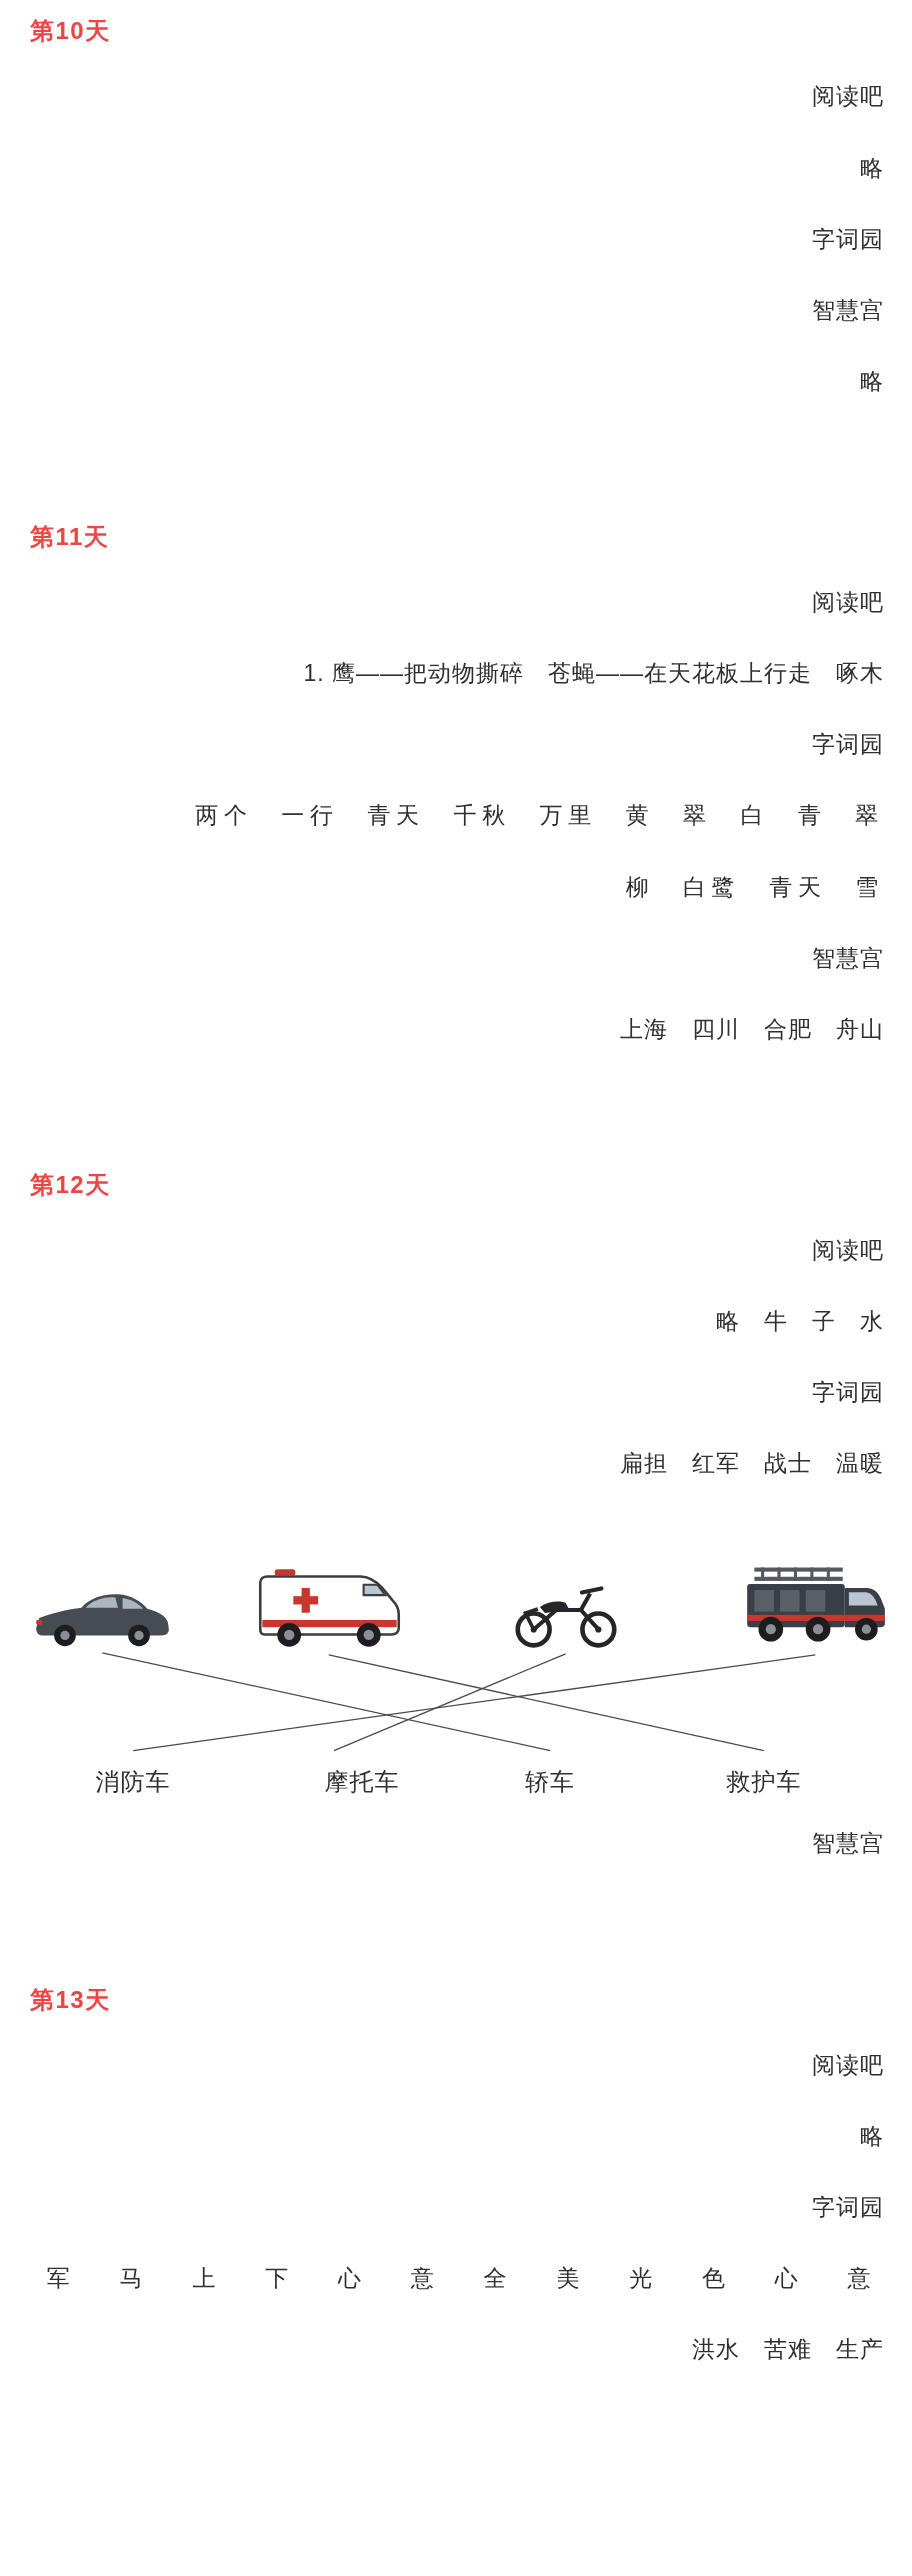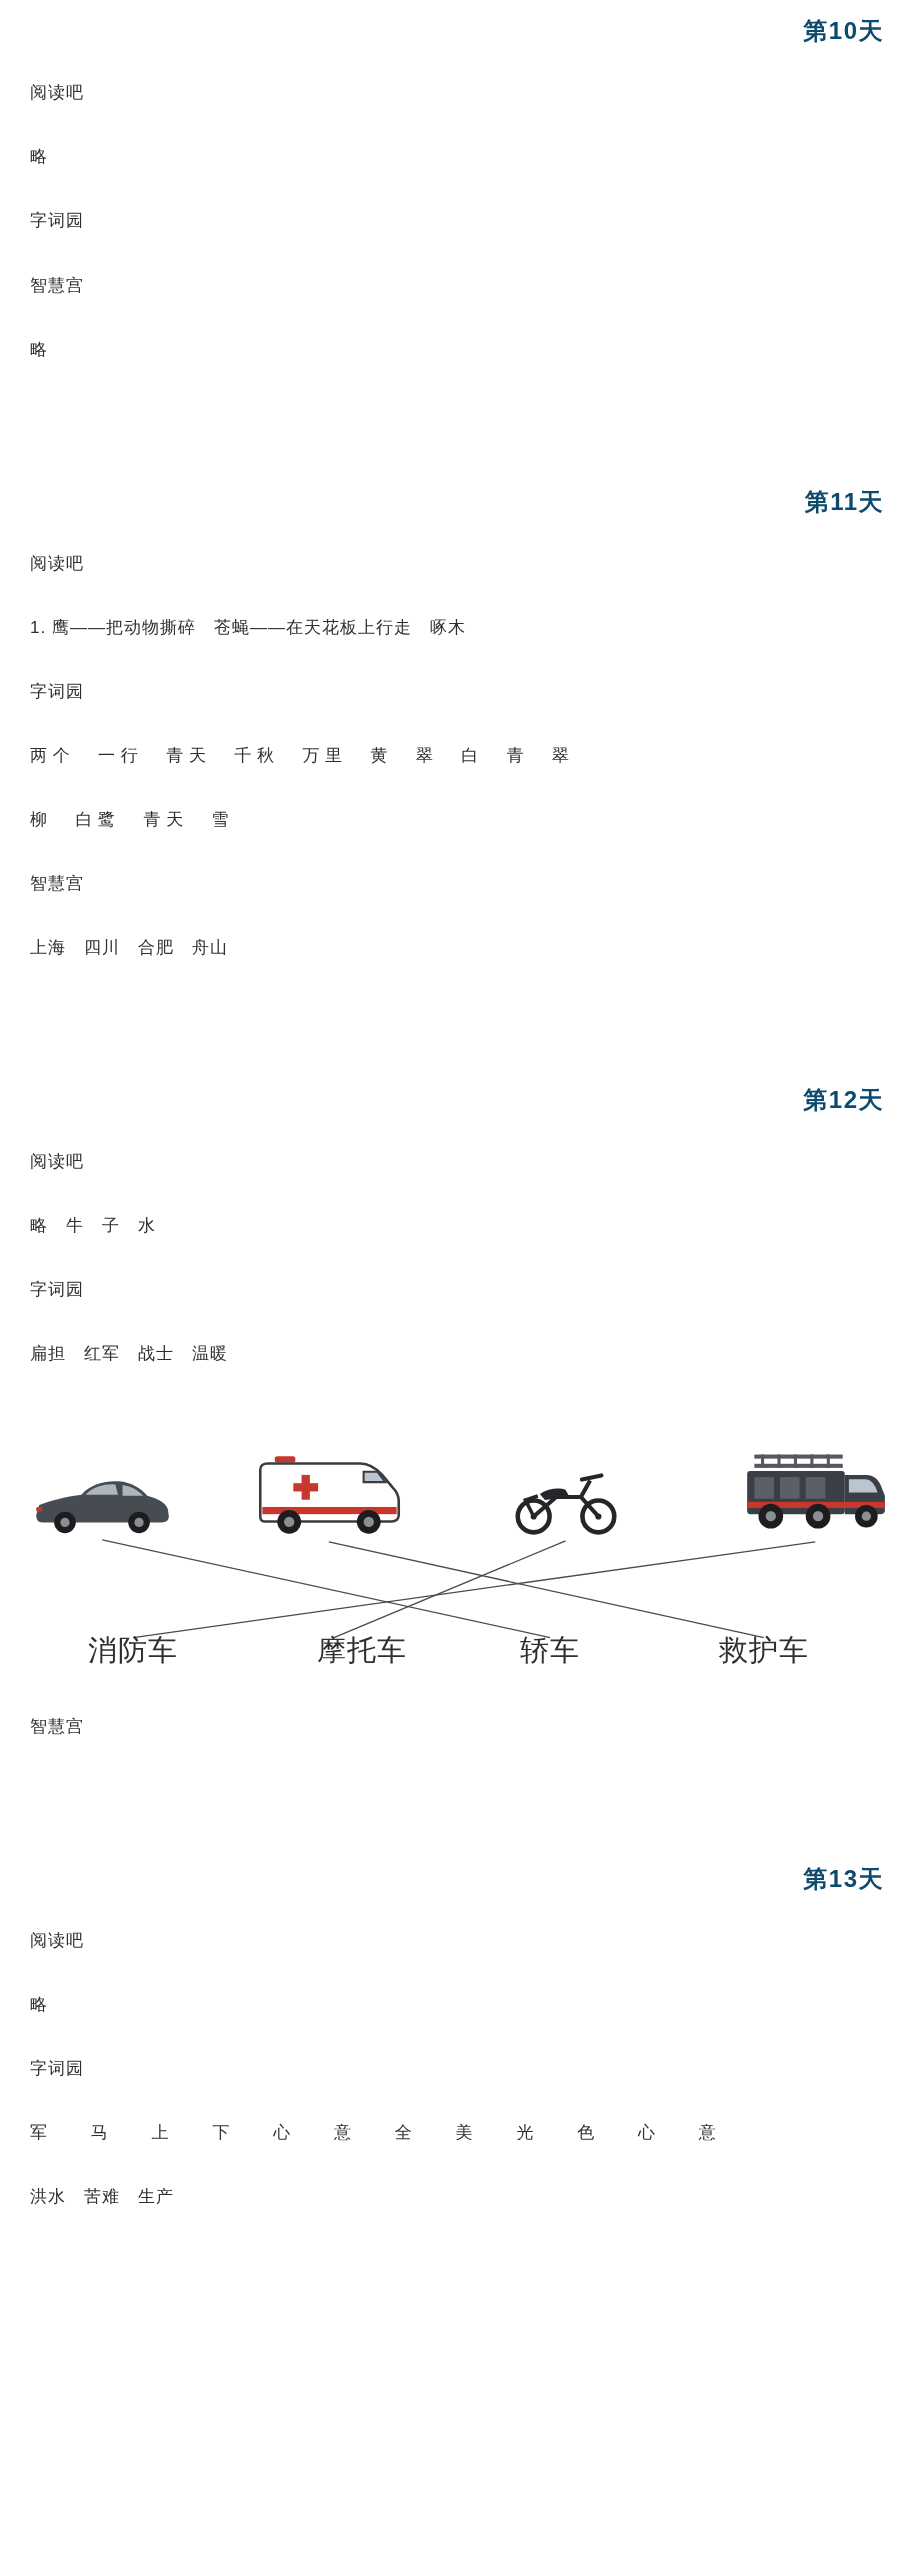--- a/index.html
+++ b/index.html
@@ -14,47 +14,48 @@
   .page {
     position: relative;
     width: 912px;
     min-height: 3347px;
     padding: 7.2px 28px 41px 30px;
     overflow: hidden;
   }
   .day { position: relative; padding-top: 82px; }
   .day.first { padding-top: 8.2px; }
   .day-title {
-    text-align: right;
+    text-align: left;
     font-size: 24px;
     font-weight: bold;
-    color: #0c4a6e;
+    color: #ef4444;
     letter-spacing: 1.5px;
     margin: 0 0 36px 0;
   }
   .line {
-    font-size: 17px;
+    font-size: 23px;
     line-height: 1.18;
     letter-spacing: 1px;
     margin: 0 0 44px 0;
     white-space: nowrap;
+    text-align: right;
   }
   .indent { padding-left: 49px; }
   .sp1 { letter-spacing: 5.7px; }
   .sp2 { letter-spacing: 13.4px; }
 
   
   .match { position: relative; height: 278px; margin: 0 0 31px 0; }
   .v-icon { position: absolute; }
   .match-lines { position: absolute; left: 0; top: 0; }
   .match-label {
     position: absolute;
-    top: 223px;
+    top: 245px;
     transform: translateX(-50%);
-    font-size: 29px;
+    font-size: 24px;
     letter-spacing: 1px;
     white-space: nowrap;
   }
 </style>
 </head>
 <body>
 
 <div class="page">
 
   <section class="day first">

